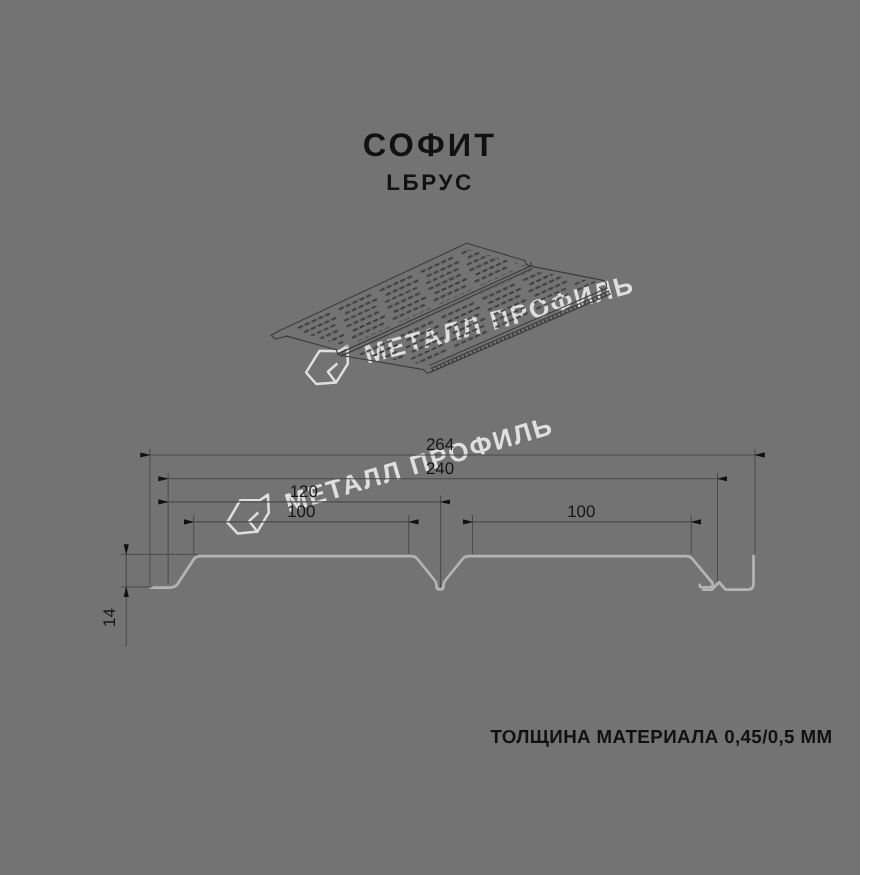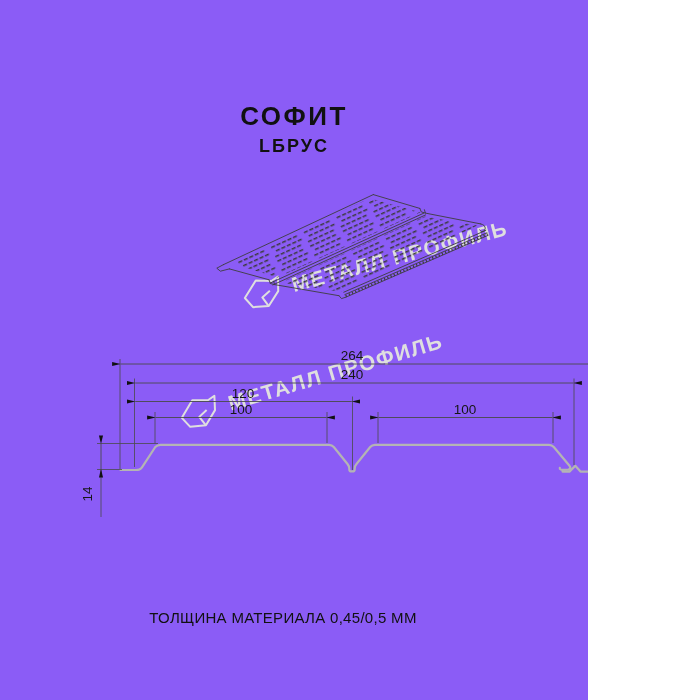--- a/index.html
+++ b/index.html
@@ -1,30 +1,30 @@
 <!DOCTYPE html>
 <html><head>
 <meta charset="utf-8">
 <style>
   html,body{margin:0;padding:0;background:#ffffff;}
   .page{
-    position:relative;width:588px;height:700px;background:#8b5cf6;overflow:hidden;
+    position:relative;width:688px;height:700px;background:#737373;overflow:hidden;
     font-family:"Liberation Sans","DejaVu Sans",sans-serif;color:#1a1a1a;
   }
   .title{
     position:absolute;left:0;right:0;top:101px;text-align:center;
     font-size:26px;font-weight:800;letter-spacing:2.5px;color:#111111;z-index:3;
   }
   .subtitle{
     position:absolute;left:0;right:0;top:136px;text-align:center;
     font-size:18px;font-weight:700;letter-spacing:2px;color:#111111;z-index:3;
   }
   .footer-note{
-    position:absolute;left:0;right:22px;top:581px;text-align:center;
-    font-size:15px;font-weight:400;letter-spacing:0.3px;color:#111111;z-index:3;margin-top:28px;
+    position:absolute;left:0;right:22px;top:581px;text-align:right;
+    font-size:15px;font-weight:700;letter-spacing:0.3px;color:#111111;z-index:3;
   }
   .watermark{
     position:absolute;display:flex;align-items:center;gap:9px;z-index:1;
     transform-origin:left center;white-space:nowrap;pointer-events:none;
   }
   .watermark .wm-text{
     font-size:21px;font-weight:700;letter-spacing:1.5px;color:#dfdfdf;
   }
   .wm-a{left:241px;top:281px;transform:rotate(-15deg);}
   .wm-b{left:178px;top:401px;transform:rotate(-16.5deg);}

